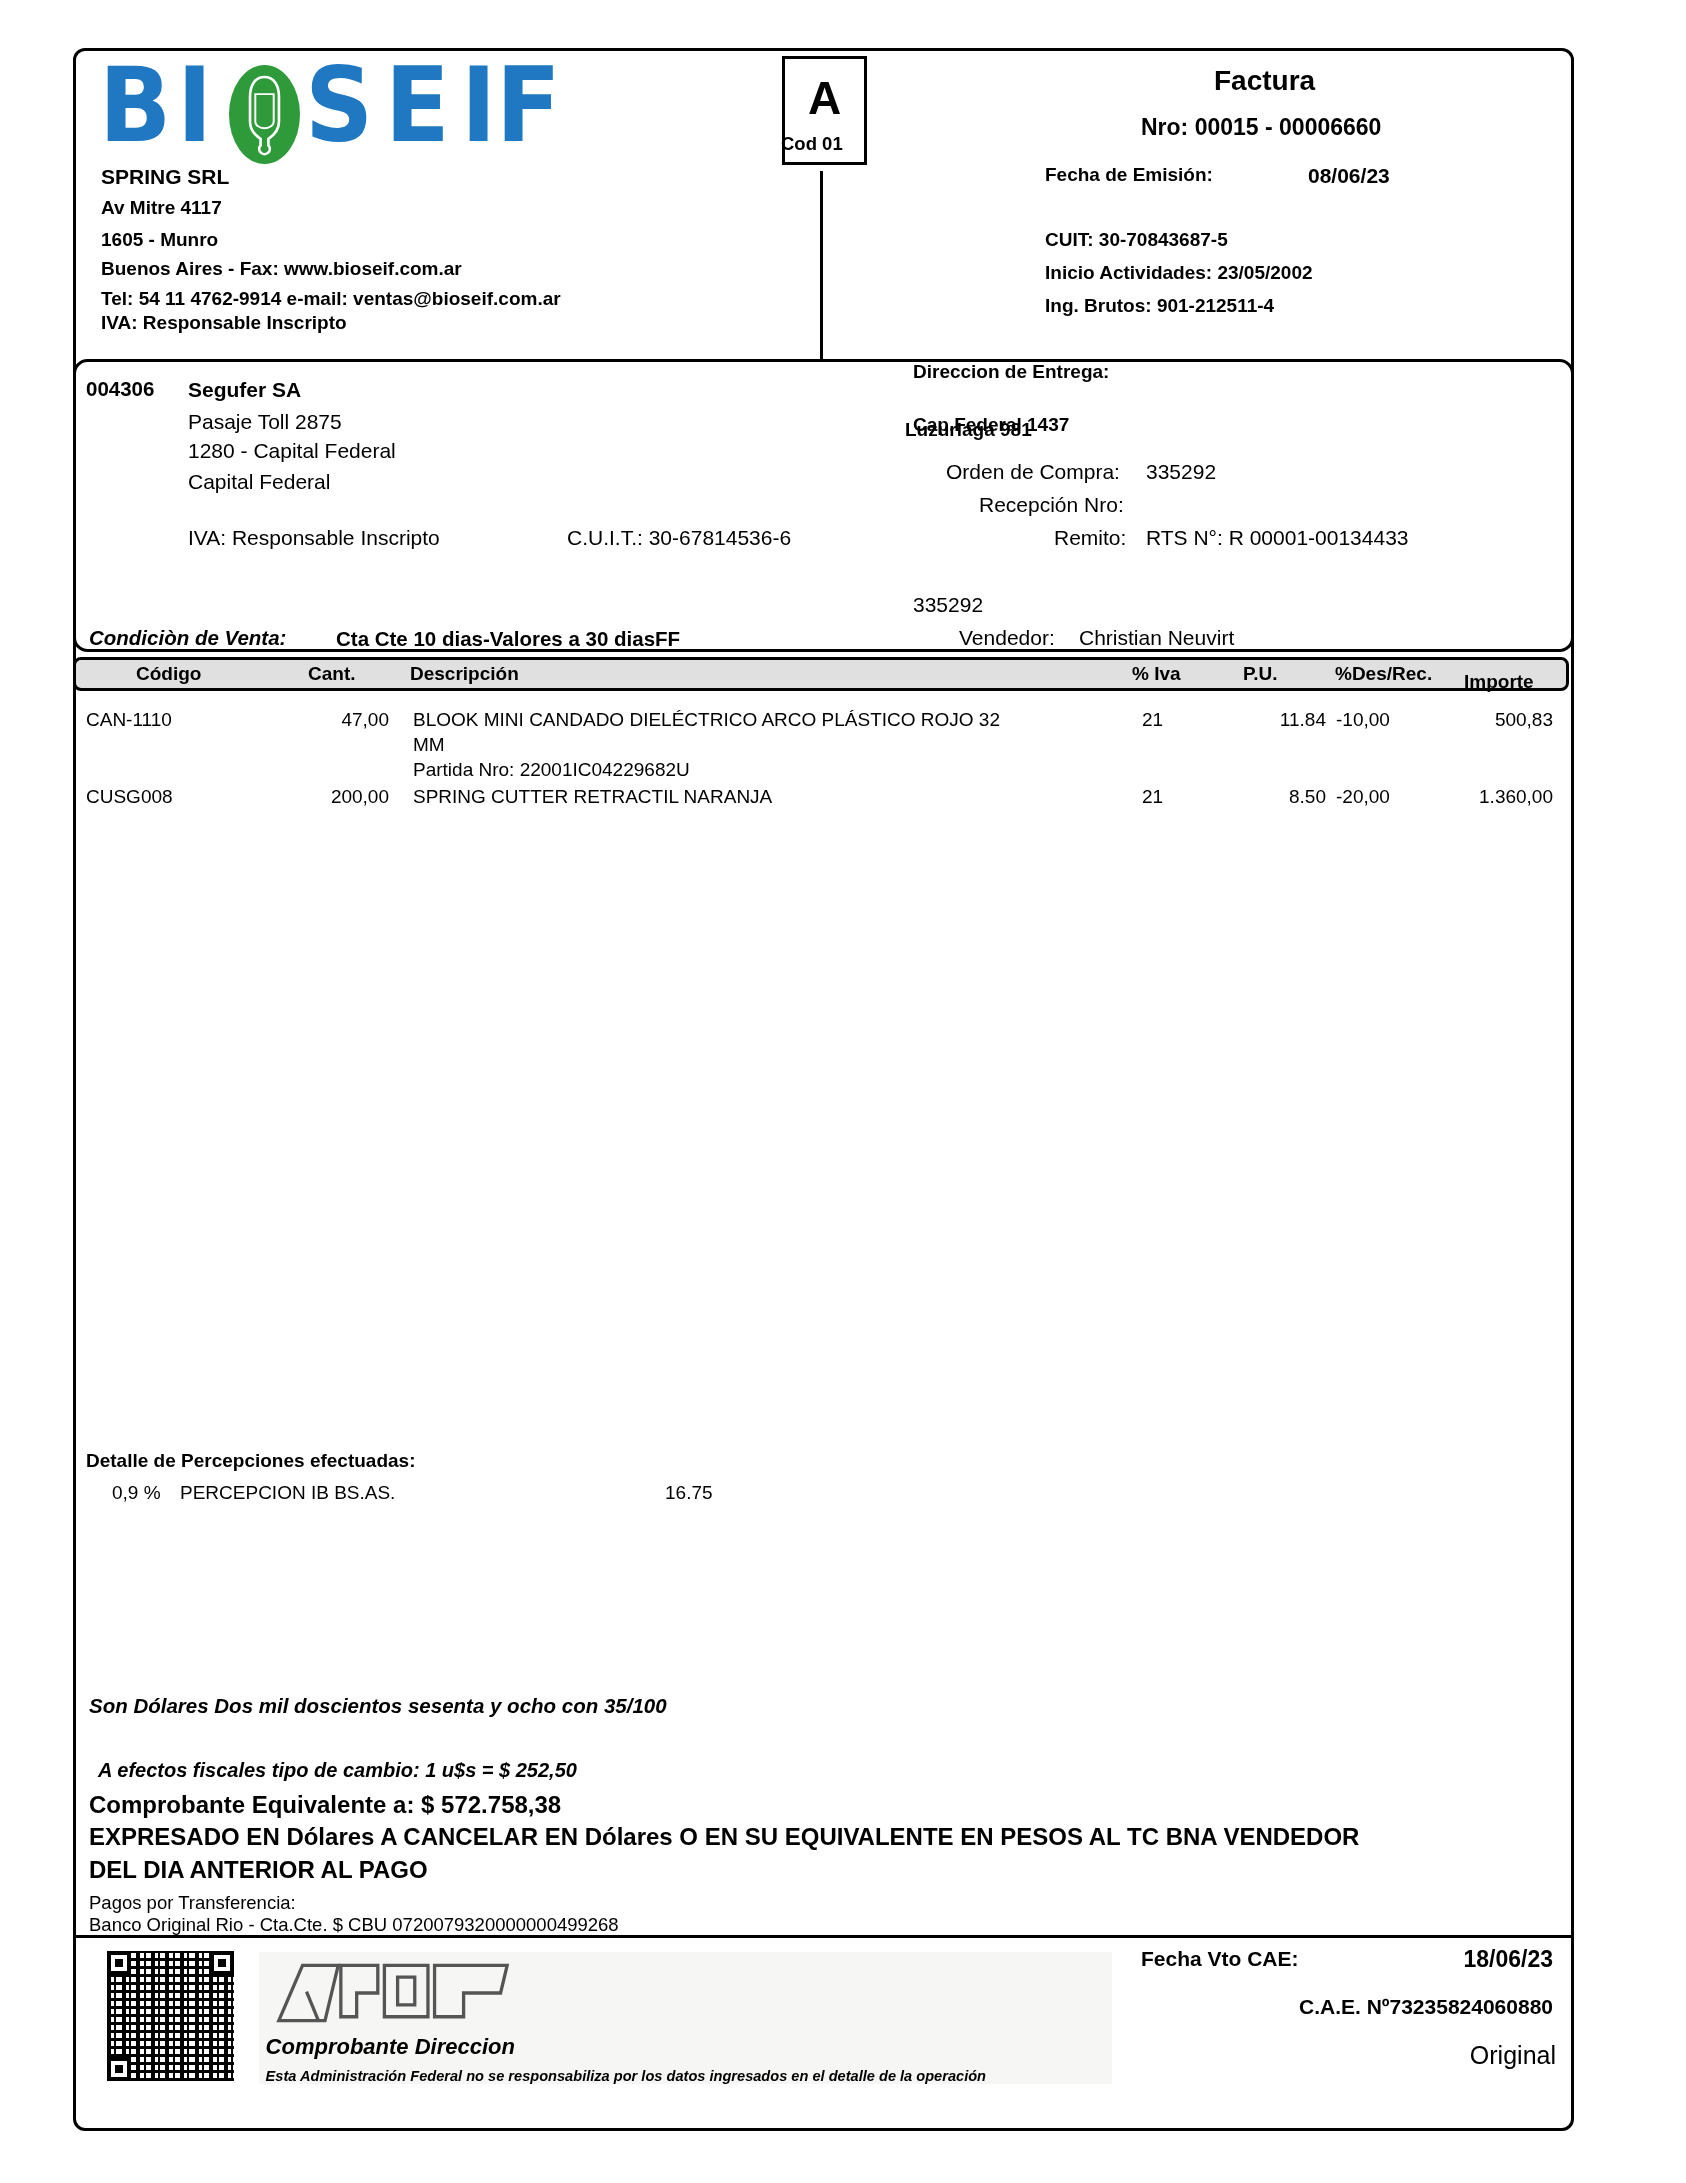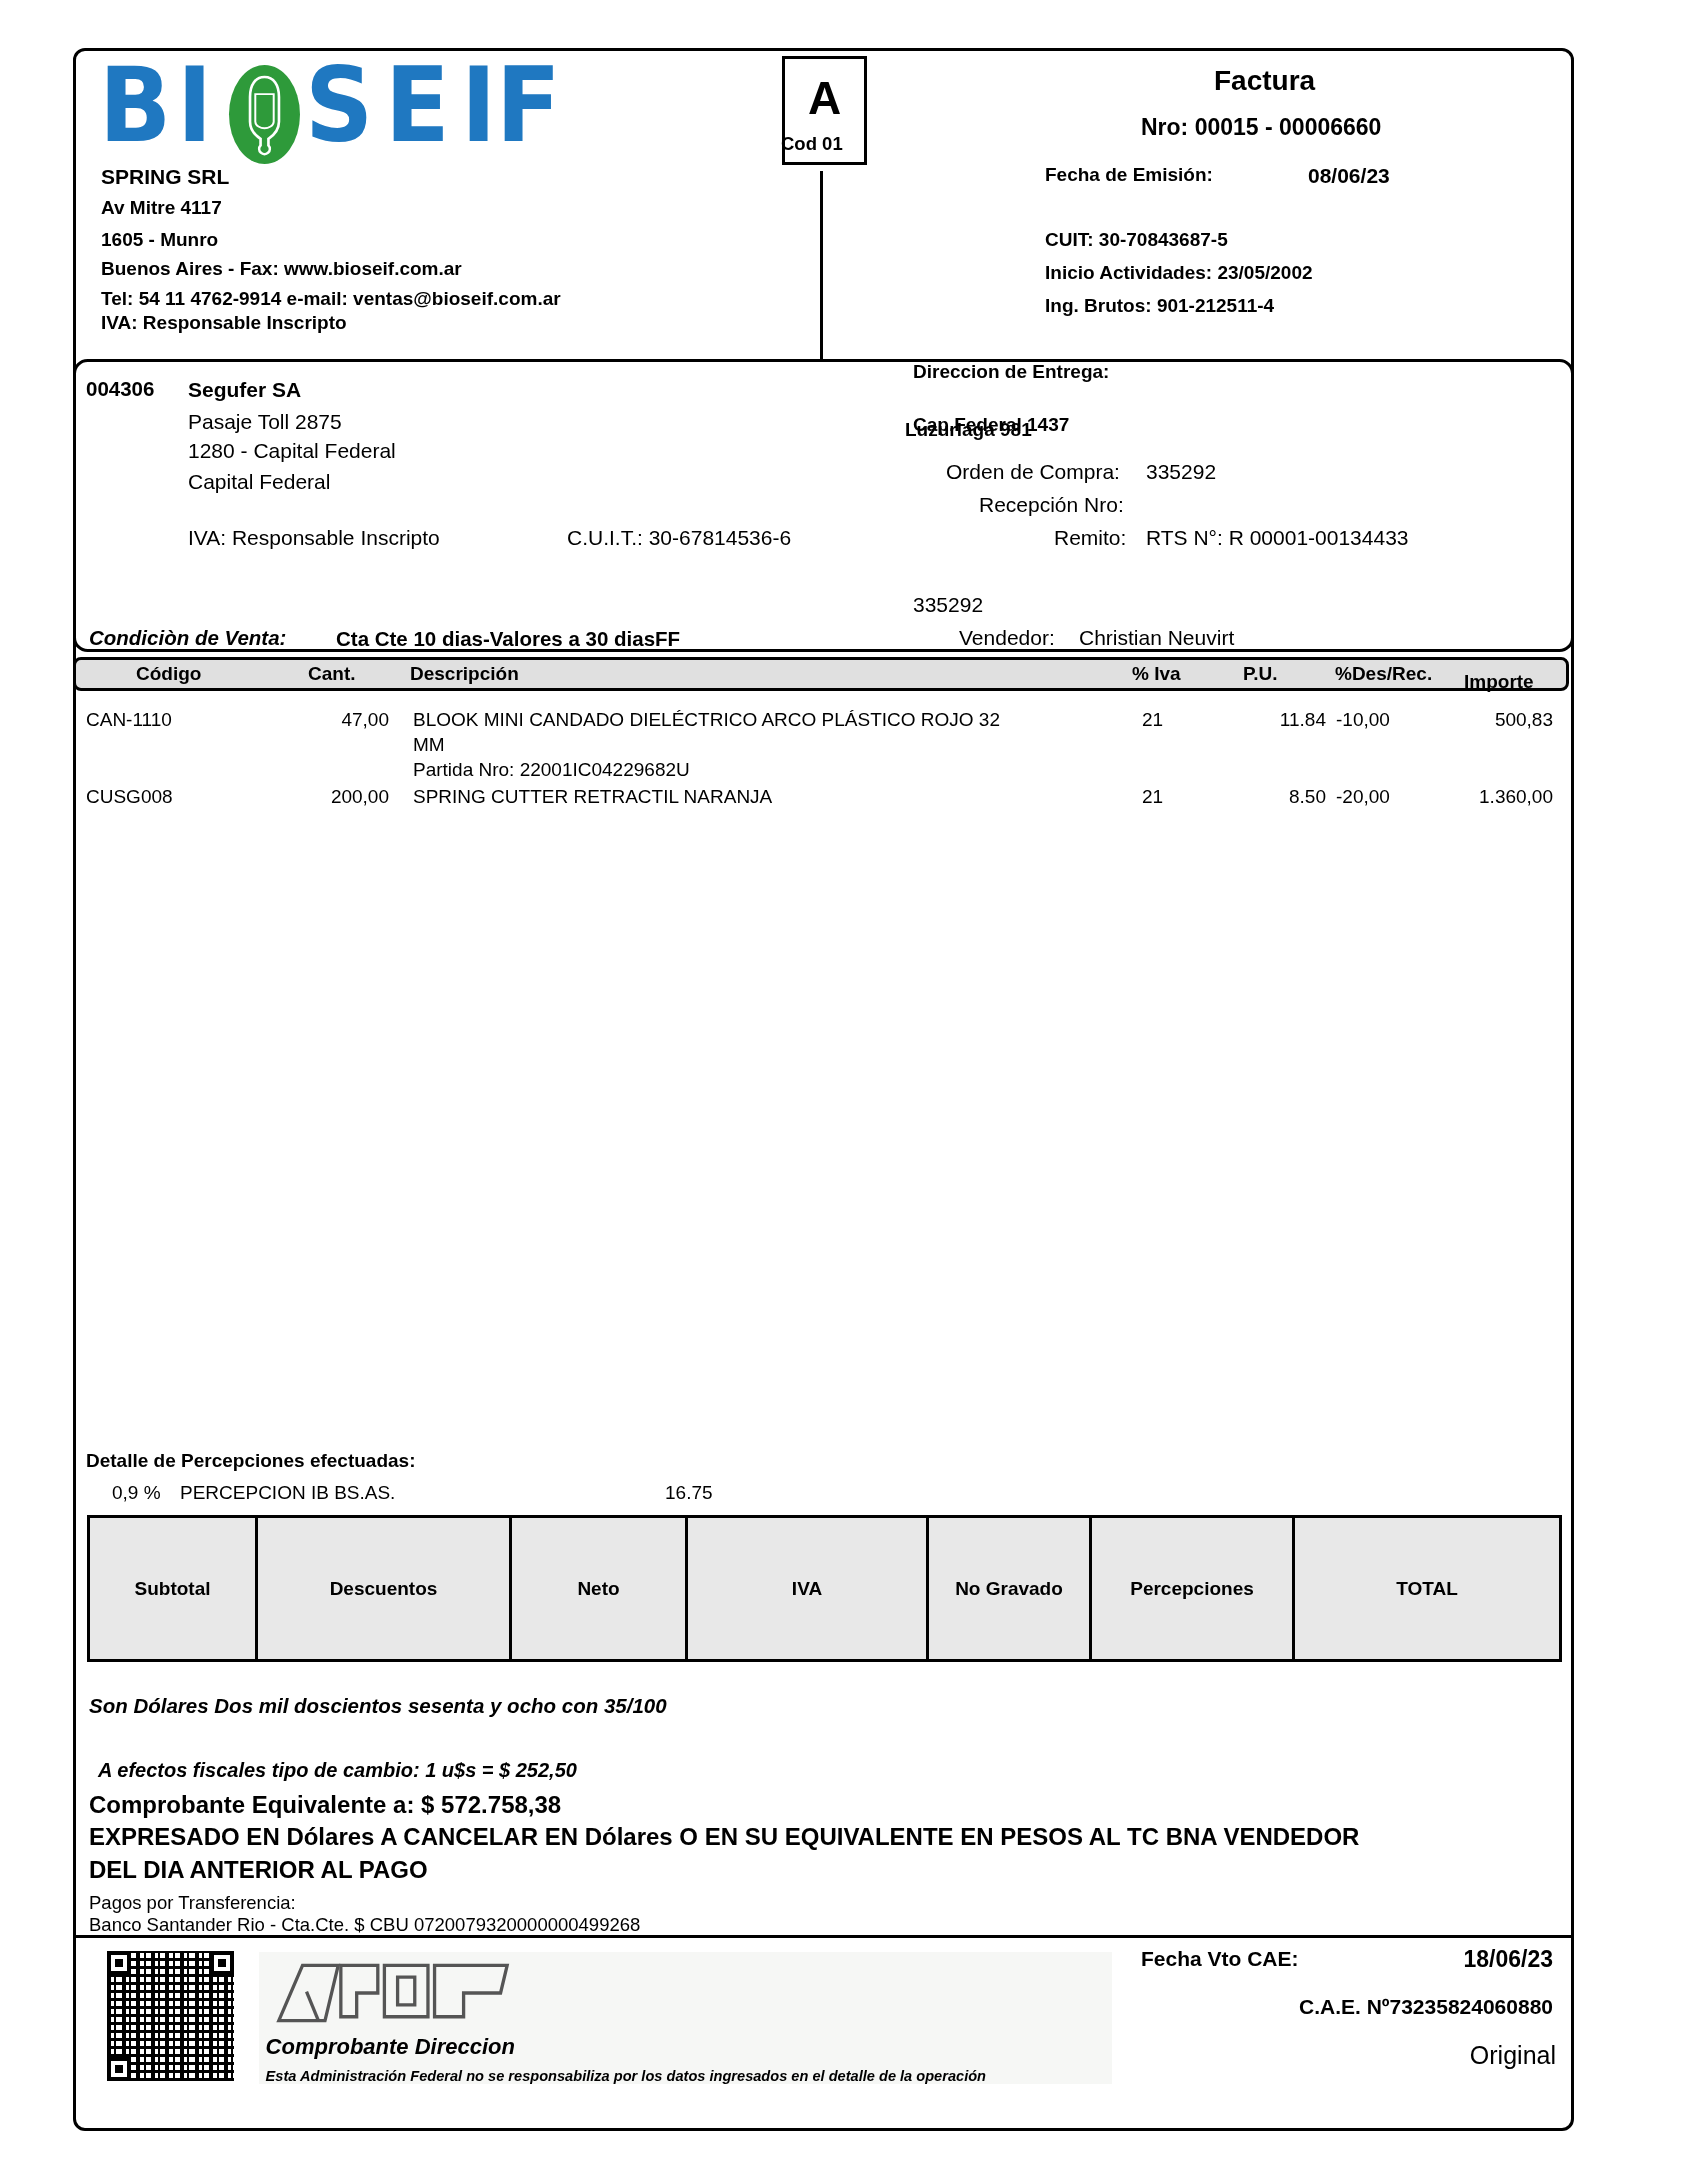--- a/index.html
+++ b/index.html
@@ -141,40 +141,31 @@
   <div class="abs gen" style="left:1429px;top:786px;width:124px;text-align:right;">1.360,00</div>
 </div>
 
 <div class="abs b gen" style="left:86px;top:1450px;">Detalle de Percepciones efectuadas:</div>
 <div class="abs gen" style="left:112px;top:1482px;">0,9 %</div>
 <div class="abs gen" style="left:180px;top:1482px;">PERCEPCION IB BS.AS.</div>
 <div class="abs gen" style="left:665px;top:1482px;">16.75</div>
 
 <table id="totals">
   <tbody>
-      <tr>
-    <th style="width:165px;">Subtotal</th>
-    <th style="width:251px;">Descuentos</th>
-    <th style="width:173px;">Neto</th>
-    <th style="width:238px;">IVA</th>
-    <th style="width:160px;">No Gravado</th>
-    <th style="width:200px;">Percepciones</th>
-    <th>TOTAL</th>
-  </tr>
 </tbody>
   </table>
 
 <div class="abs b i" style="left:89px;top:1694px;font-size:20.5px;">Son Dólares  Dos mil doscientos sesenta y ocho con 35/100</div>
 
 <div class="abs b" style="left:98px;top:1759px;font-size:20px;font-style:italic;">A efectos fiscales tipo de cambio: 1 u$s = $ 252,50</div>
 <div class="abs b" style="left:89px;top:1791px;font-size:24px;">Comprobante Equivalente a: $ 572.758,38</div>
 <div class="abs b" style="left:89px;top:1823px;font-size:24px;">EXPRESADO EN Dólares A CANCELAR EN Dólares O EN SU EQUIVALENTE EN PESOS AL TC BNA VENDEDOR</div>
 <div class="abs b" style="left:89px;top:1856px;font-size:24px;">DEL DIA ANTERIOR AL PAGO</div>
 <div class="abs" style="left:89px;top:1892px;font-size:18.5px;">Pagos por Transferencia:</div>
-<div class="abs" style="left:89px;top:1914px;font-size:18.5px;">Banco Santander Rio - Cta.Cte. $ CBU 0720079320000000499268</div>
+<div class="abs" style="left:89px;top:1914px;font-size:18.5px;">Banco Original Rio - Cta.Cte. $ CBU 0720079320000000499268</div>
 
 <div id="qr">
   <div class="qr-finder" style="left:0;top:0;"></div>
   <div class="qr-finder" style="right:0;top:0;"></div>
   <div class="qr-finder" style="left:0;bottom:0;"></div>
 </div>
 
 <div id="afip-panel">
   <svg style="position:absolute;left:13.2px;top:8px;" width="238" height="66" viewBox="0 0 360 100">
     <g fill="none" stroke="#555" stroke-width="5">

